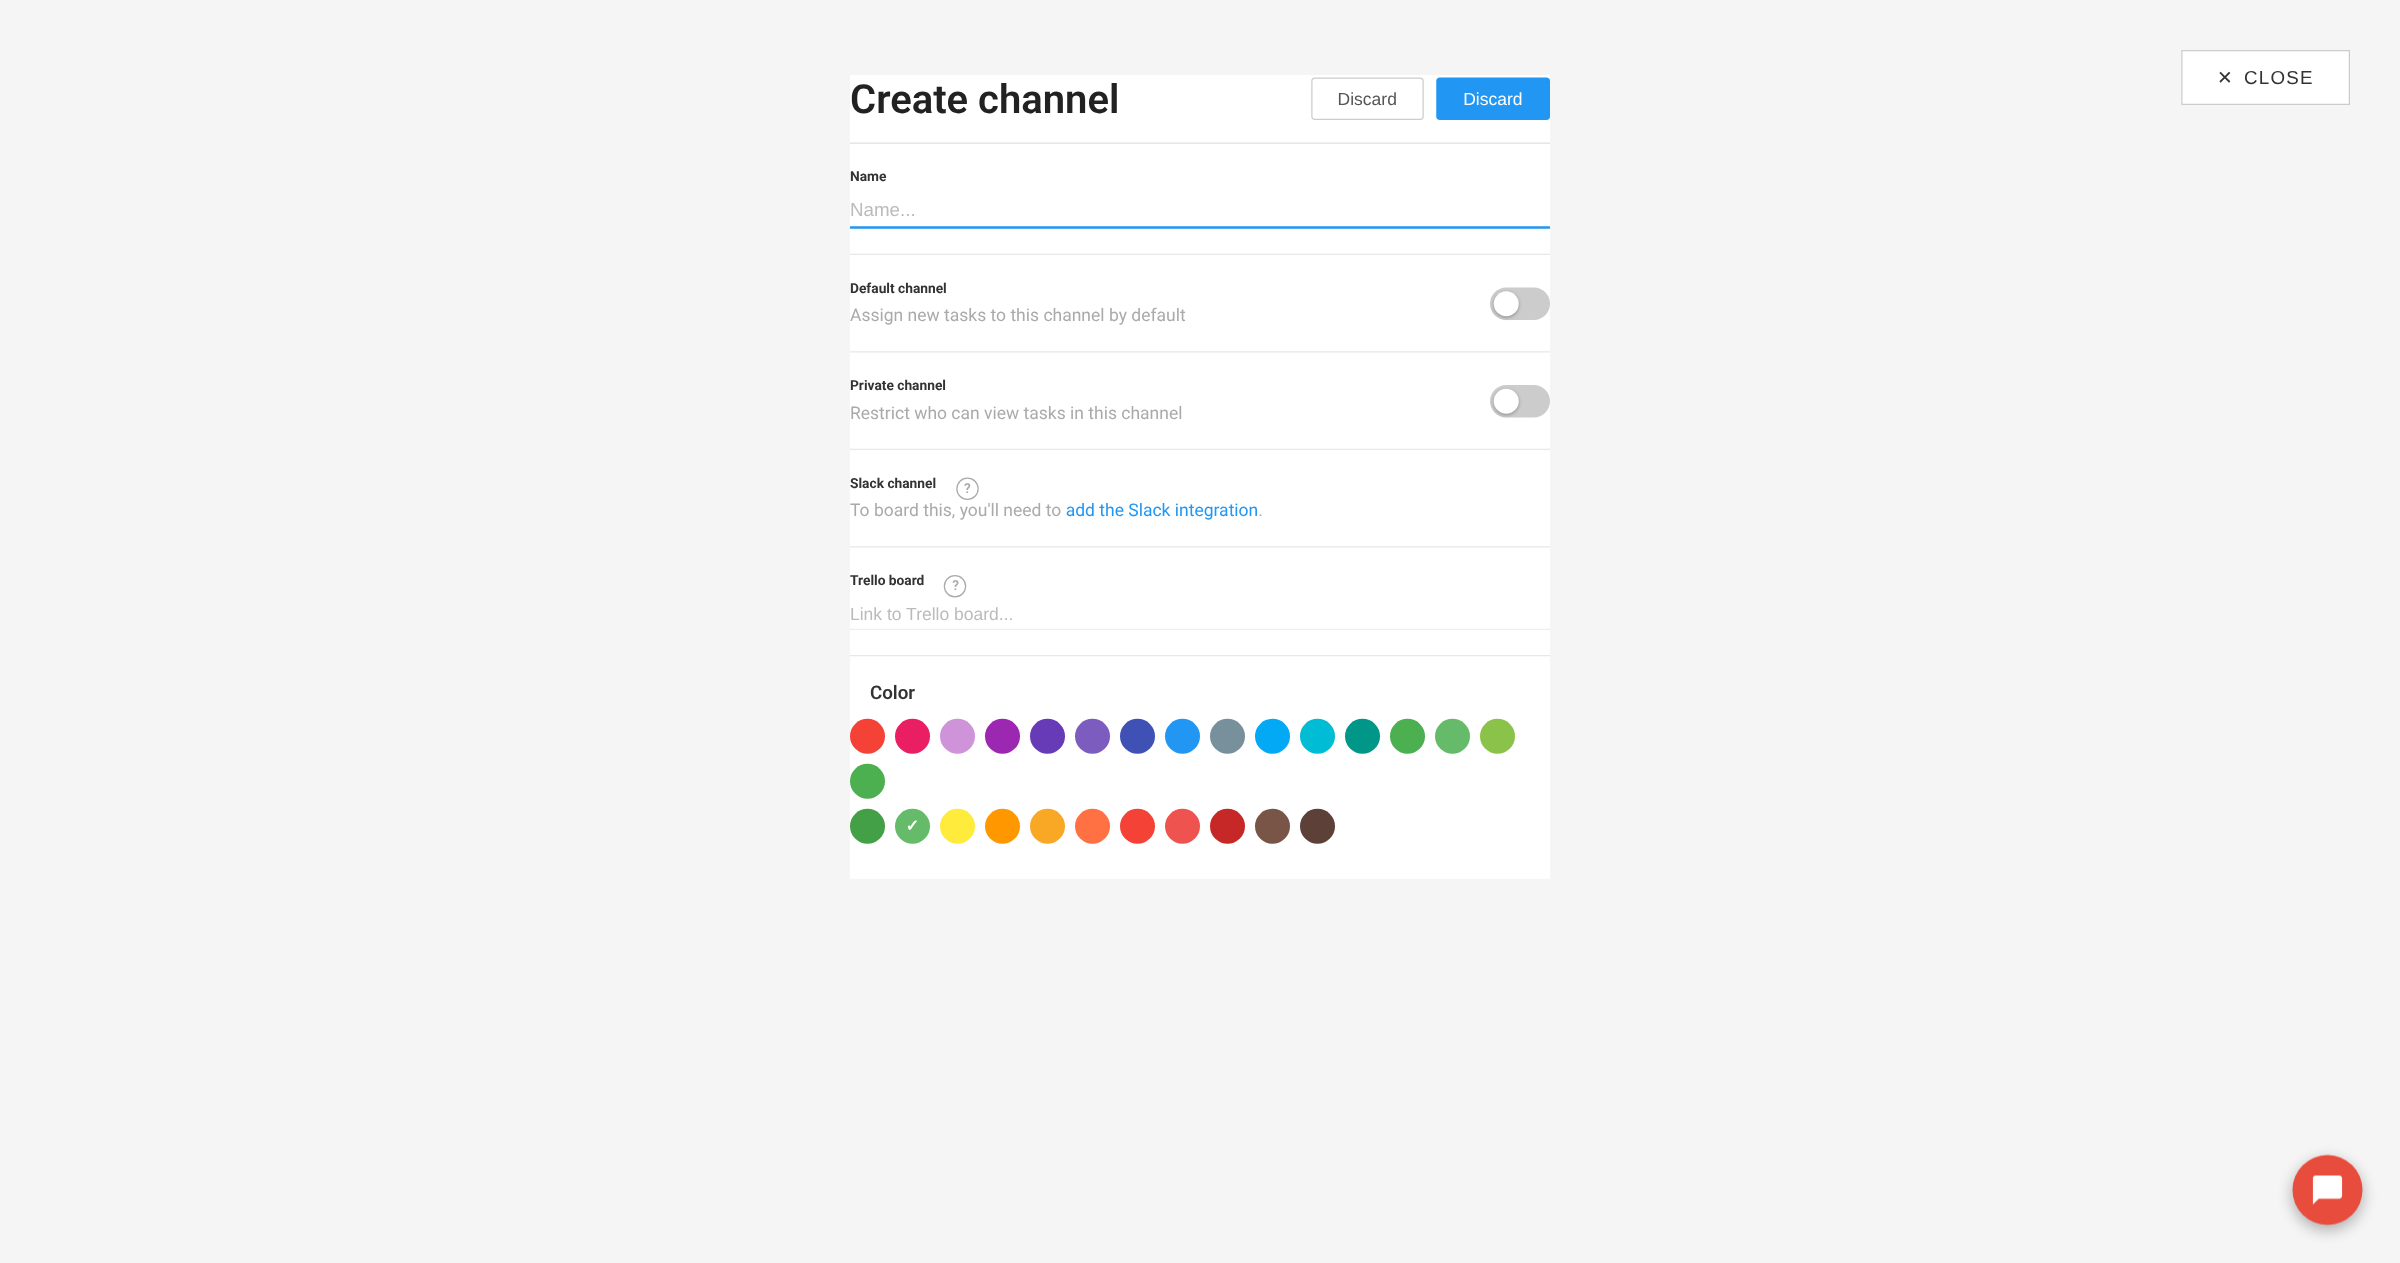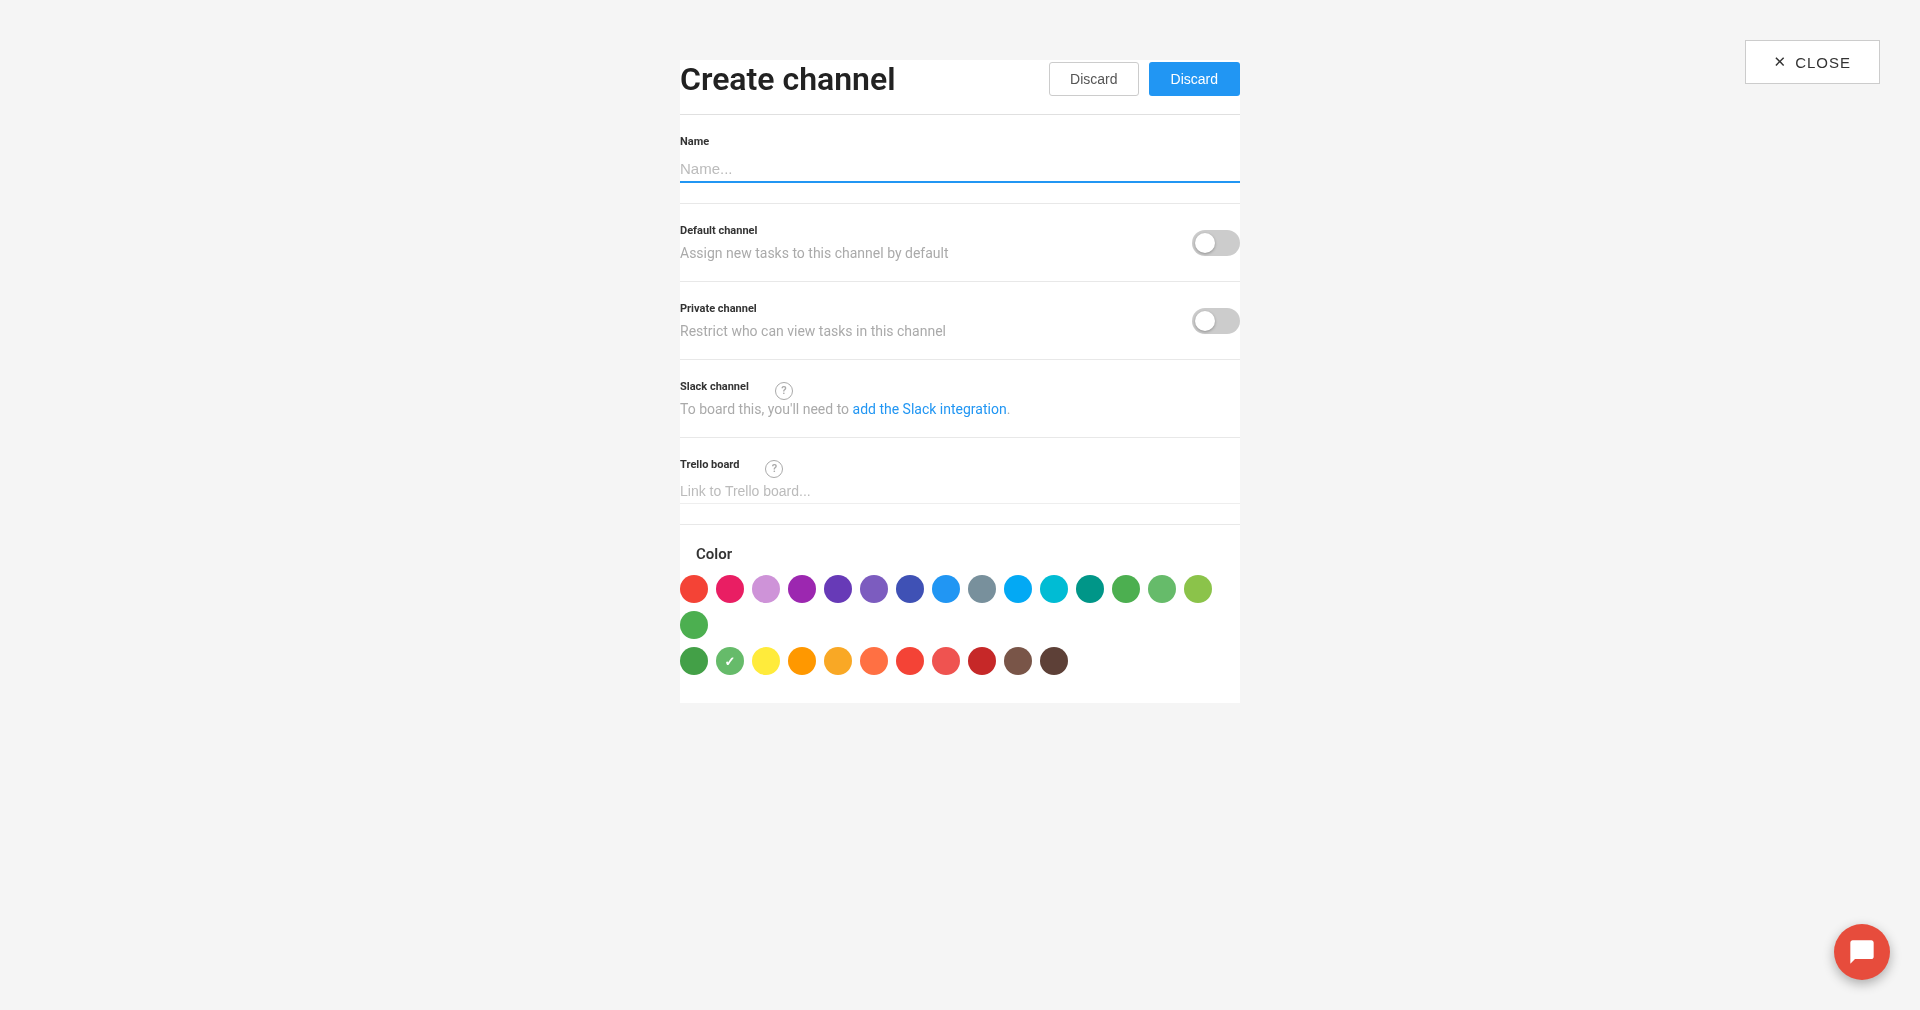--- a/index.html
+++ b/index.html
@@ -94,21 +94,21 @@
     }
     .field-label-row {
       display: flex;
       align-items: center;
       justify-content: space-between;
       gap: 11px;
     }
     .field-label-with-icon {
       display: flex;
       align-items: center;
-      gap: 26px;
+      gap: 16px;
     }
     .help-icon {
       width: 18px;
       height: 18px;
       border: 1.5px solid #aaa;
       border-radius: 50%;
       display: inline-flex;
       align-items: center;
       justify-content: center;
       font-size: 11px;

